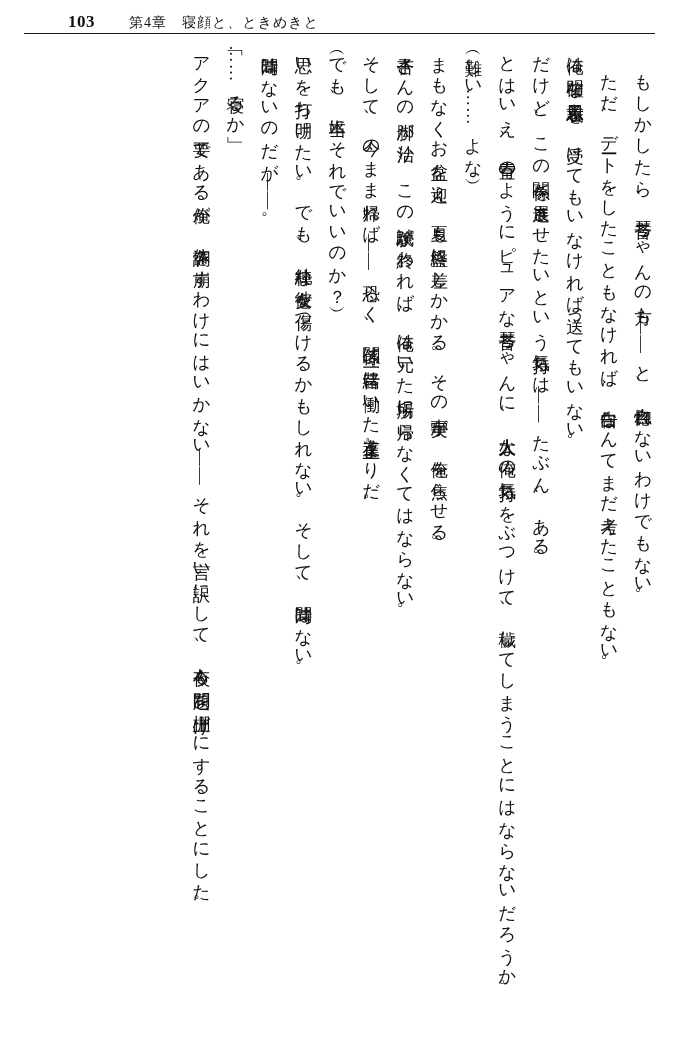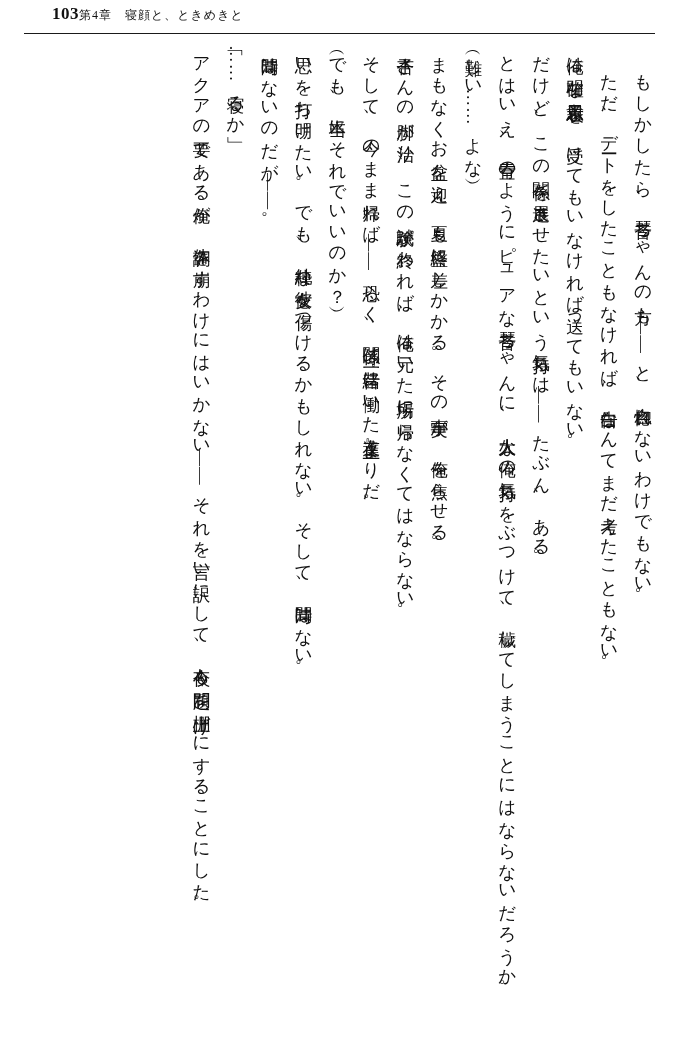--- a/index.html
+++ b/index.html
@@ -17,39 +17,39 @@
   }
   .page {
     position: absolute;
     inset: 0;
     display: flex;
     flex-direction: column;
   }
   
   .header {
     position: absolute;
-    top: 4px;
+    top: 12px;
     left: 0;
     right: 0;
     height: 30px;
     display: flex;
     align-items: baseline;
-    padding-left: 52px;
+    padding-left: 68px;
     box-sizing: border-box;
     white-space: nowrap;
   }
   .page-number {
     font-size: 17px;
     font-weight: bold;
     letter-spacing: 0.5px;
     color: #111;
   }
   .chapter-label {
-    font-size: 12px;
-    margin-left: 0;
+    font-size: 14px;
+    margin-left: 34px;
     letter-spacing: 1px;
     color: #111;
   }
   .rule {
     position: absolute;
     top: 33px;
     left: 24px;
     right: 24px;
     border-top: 1px solid #1a1a1a;
   }

